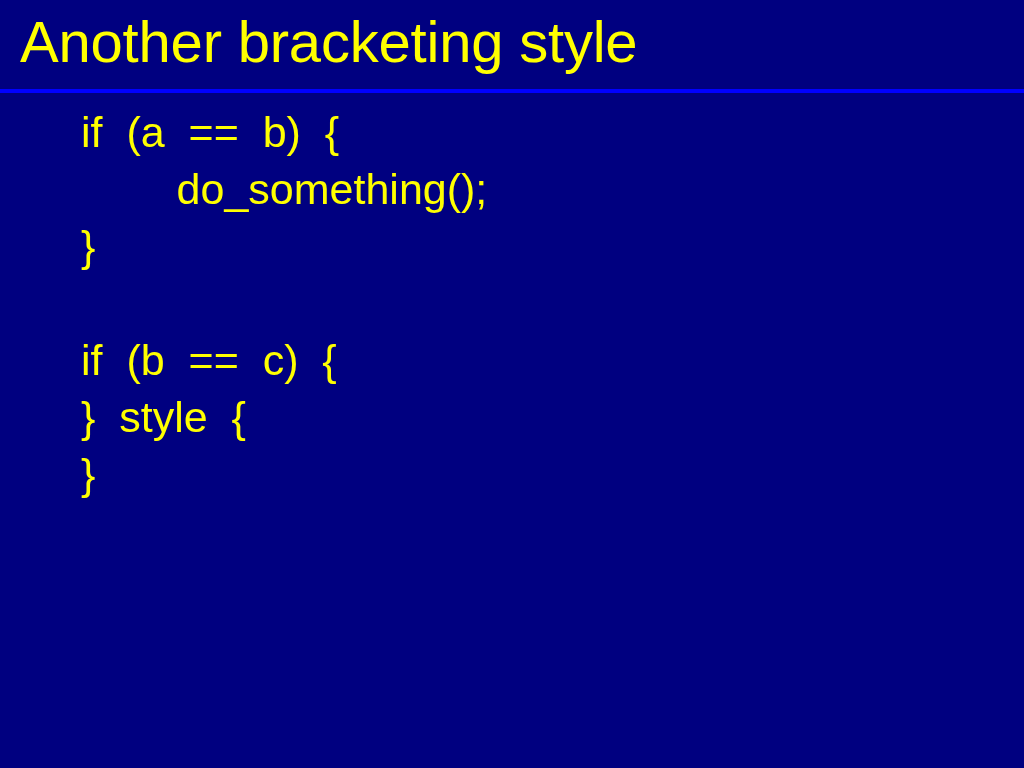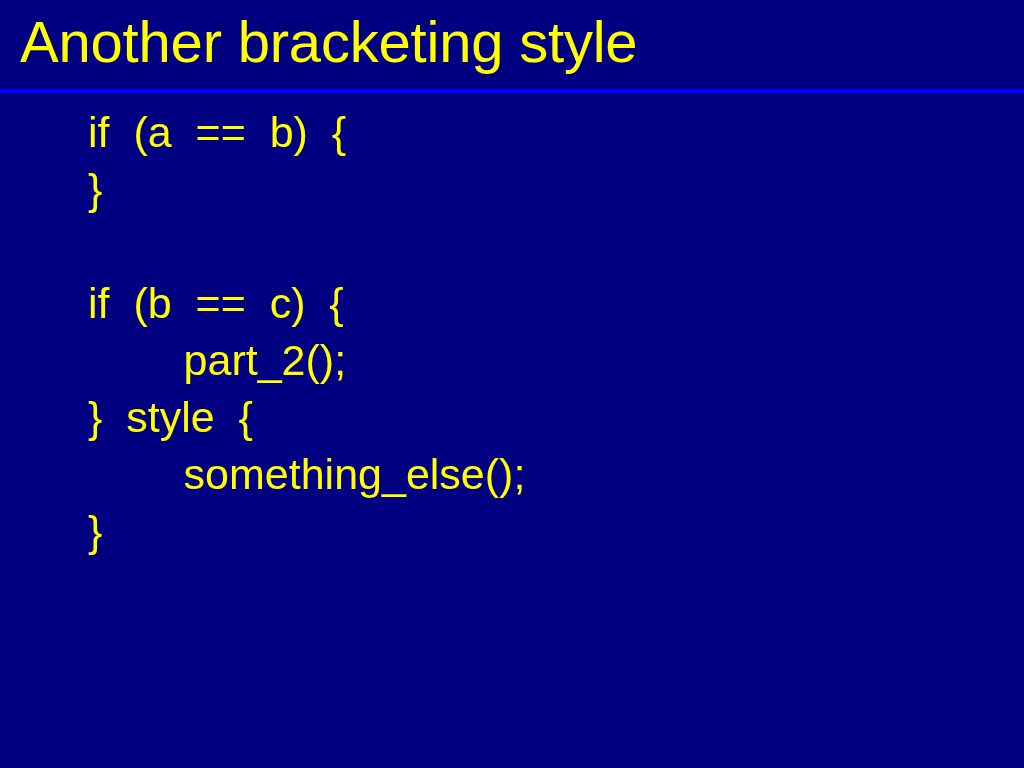--- a/index.html
+++ b/index.html
@@ -51,41 +51,39 @@
     top: 104px;
     width: 900px;
     font-size: 43px;
     line-height: 57px;
     color: #ffff00;
   }
   .code-line {
     white-space: pre;
     height: 57px;
     color: #ffff00;
-    margin-left: 7px;
   }
   .code-line.blank {
     height: 57px;
   }
 </style>
 </head>
 <body>
 
 <div id="slide">
 
   <div id="title-bar">
     <div id="slide-title">Another bracketing style</div>
   </div>
 
   <div id="title-rule"></div>
 
   <div id="code-block">
     <div class="code-line">if  (a  ==  b)  {</div>
+    <div class="code-line">        do_something();</div>
     <div class="code-line">}</div>
     <div class="code-line blank"></div>
     <div class="code-line">if  (b  ==  c)  {</div>
-    <div class="code-line">        part_2();</div>
     <div class="code-line">}  style  {</div>
-    <div class="code-line">        something_else();</div>
     <div class="code-line">}</div>
   </div>
 
 </div>
 
 </body></html>

